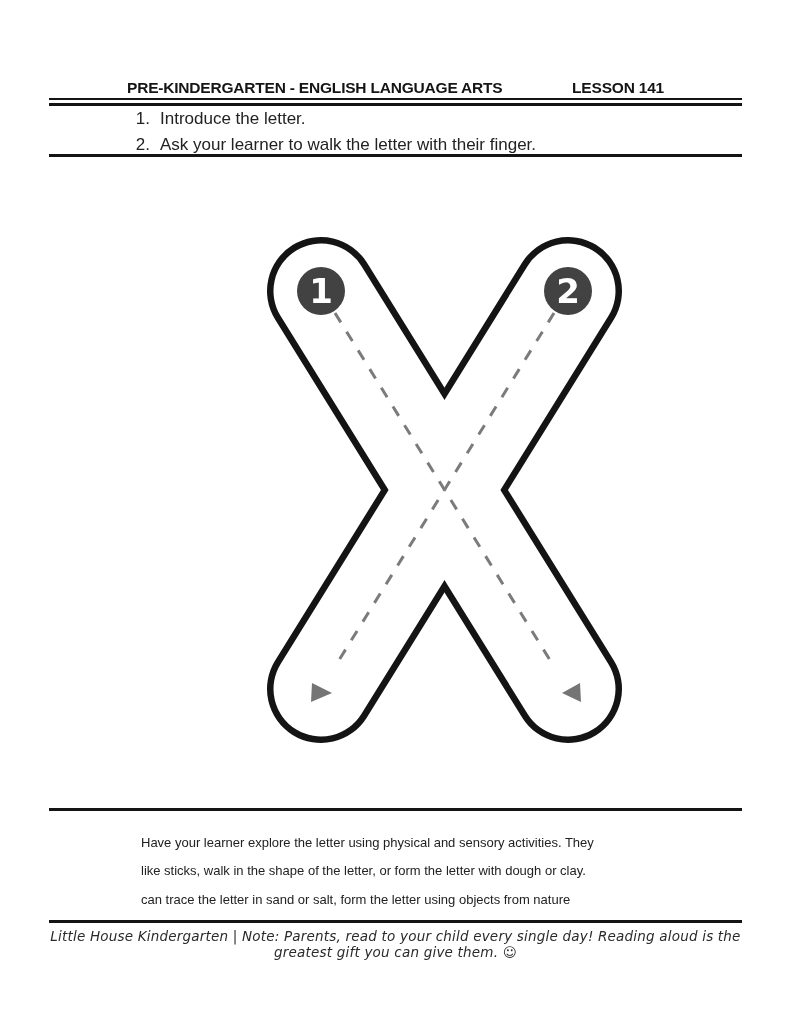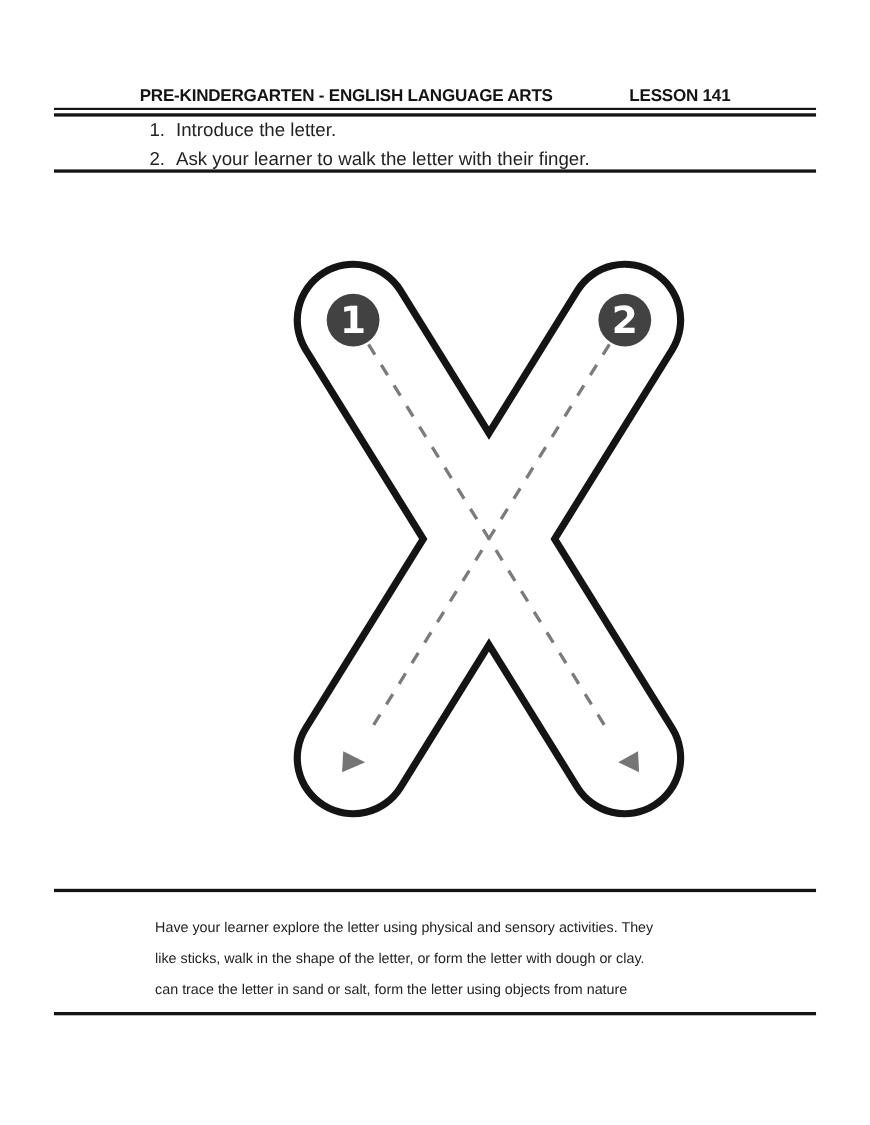--- a/index.html
+++ b/index.html
@@ -113,14 +113,15 @@
   <div class="rule rule-d"></div>
 
   <div class="activity">
     <div class="line">Have your learner explore the letter using physical and sensory activities. They</div>
     <div class="line">like sticks, walk in the shape of the letter, or form the letter with dough or clay.</div>
     <div class="line">can trace the letter in sand or salt, form the letter using objects from nature</div>
   </div>
 
   <div class="rule rule-e"></div>
 
+  <div class="footer-note">Little House Kindergarten | Note: Parents, read to your child every single day! Reading aloud is the greatest gift you can give them. ☺</div>
 
 </div>
 
 </body></html>

